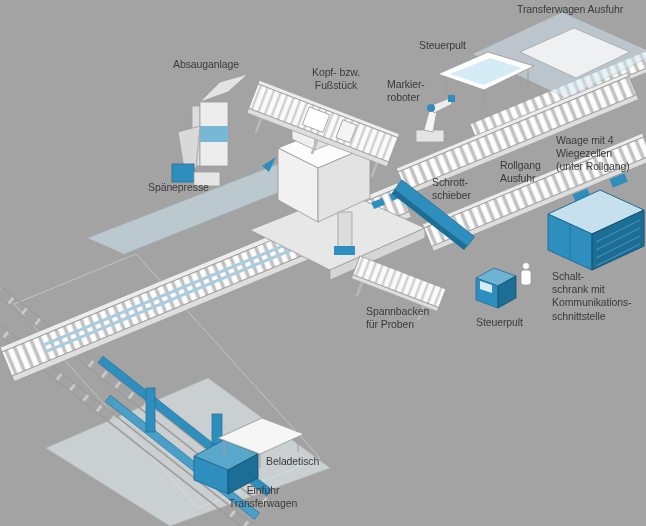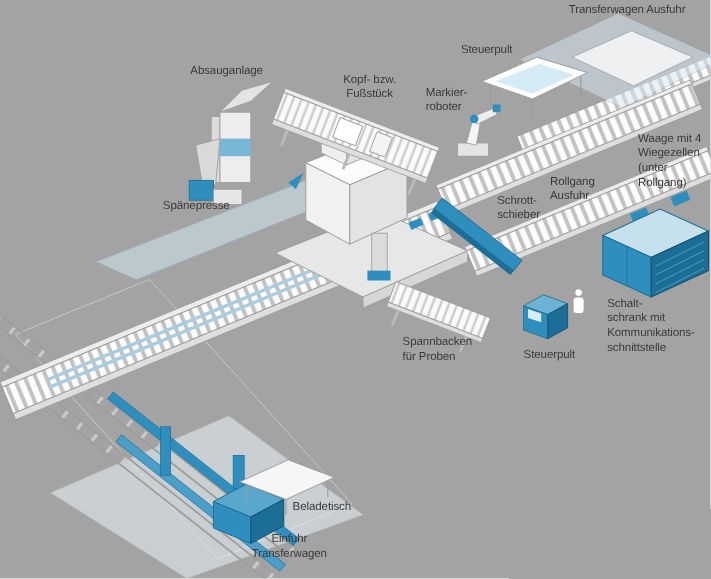--- a/index.html
+++ b/index.html
@@ -180,26 +180,26 @@
 </svg>
 
 <div class="lbl" style="left:517px;top:3px;">Transferwagen Ausfuhr</div>
 <div class="lbl" style="left:419px;top:39px;">Steuerpult</div>
 <div class="lbl" style="left:173px;top:58px;">Absauganlage</div>
 <div class="lbl center" style="left:336px;top:66px;">Kopf- bzw.
 Fußstück</div>
 <div class="lbl" style="left:387px;top:78px;">Markier-
 roboter</div>
 <div class="lbl" style="left:148px;top:181px;">Spänepresse</div>
-<div class="lbl" style="left:556px;top:120px;margin-left:24px;">Waage mit 4
+<div class="lbl" style="left:556px;top:134px;">Waage mit 4
 Wiegezellen
 (unter Rollgang)</div>
 <div class="lbl" style="left:500px;top:159px;">Rollgang
 Ausfuhr</div>
-<div class="lbl" style="left:452px;top:176px;">Schrott-
+<div class="lbl" style="left:432px;top:176px;">Schrott-
 schieber</div>
 <div class="lbl" style="left:366px;top:305px;">Spannbacken
 für Proben</div>
 <div class="lbl" style="left:476px;top:316px;">Steuerpult</div>
 <div class="lbl" style="left:552px;top:270px;">Schalt-
 schrank mit
 Kommunikations-
 schnittstelle</div>
 <div class="lbl" style="left:266px;top:455px;">Beladetisch</div>
 <div class="lbl center" style="left:263px;top:484px;">Einfuhr

